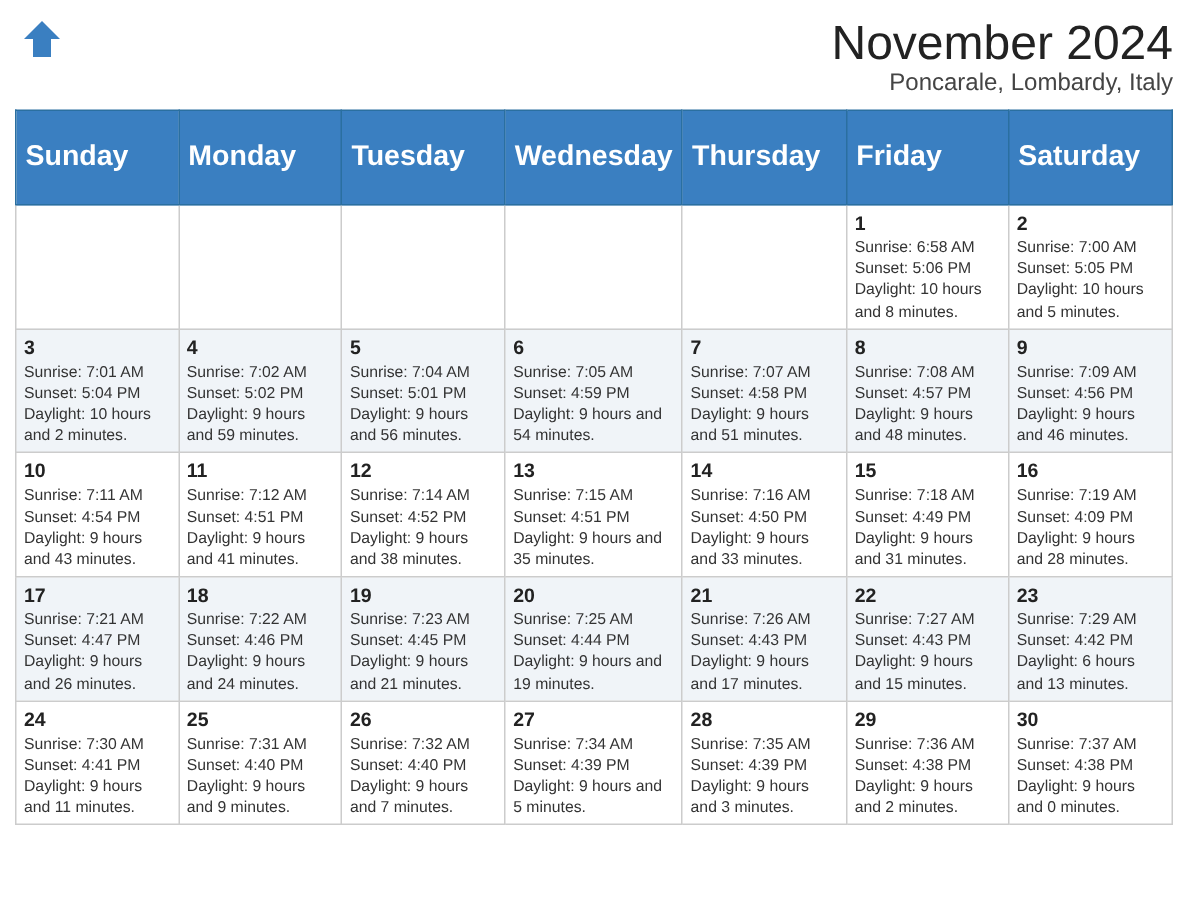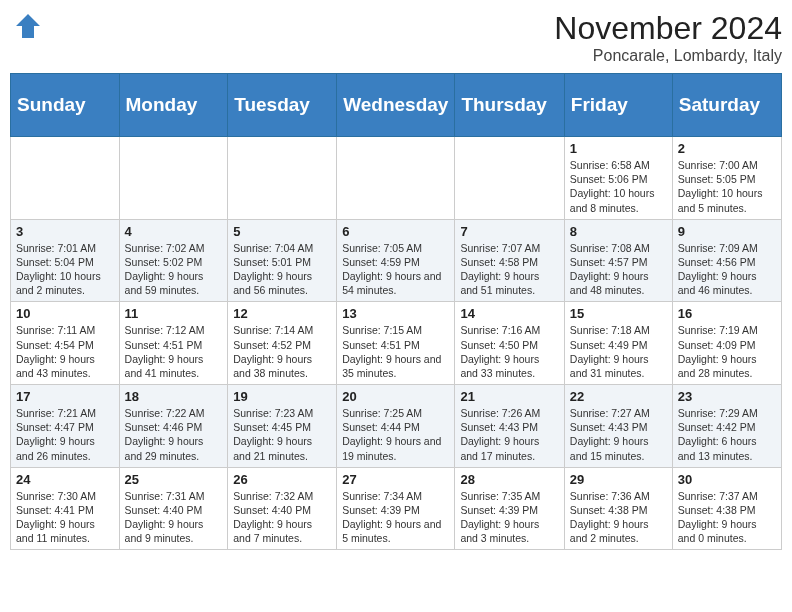--- a/index.html
+++ b/index.html
@@ -280,21 +280,21 @@
               <span style="display: block;">Sunrise: 7:21 AM</span>
               <span style="display: block;">Sunset: 4:47 PM</span>
               <span style="display: block;">Daylight: 9 hours and 26 minutes.</span>
             </div>
           </td>
           <td>
             <span class="day-number">18</span>
             <div class="day-info">
               <span style="display: block;">Sunrise: 7:22 AM</span>
               <span style="display: block;">Sunset: 4:46 PM</span>
-              <span style="display: block;">Daylight: 9 hours and 29 minutes.</span>
+              <span style="display: block;">Daylight: 9 hours and 24 minutes.</span>
             </div>
           </td>
           <td>
             <span class="day-number">19</span>
             <div class="day-info">
               <span style="display: block;">Sunrise: 7:23 AM</span>
               <span style="display: block;">Sunset: 4:45 PM</span>
               <span style="display: block;">Daylight: 9 hours and 21 minutes.</span>
             </div>
           </td>

